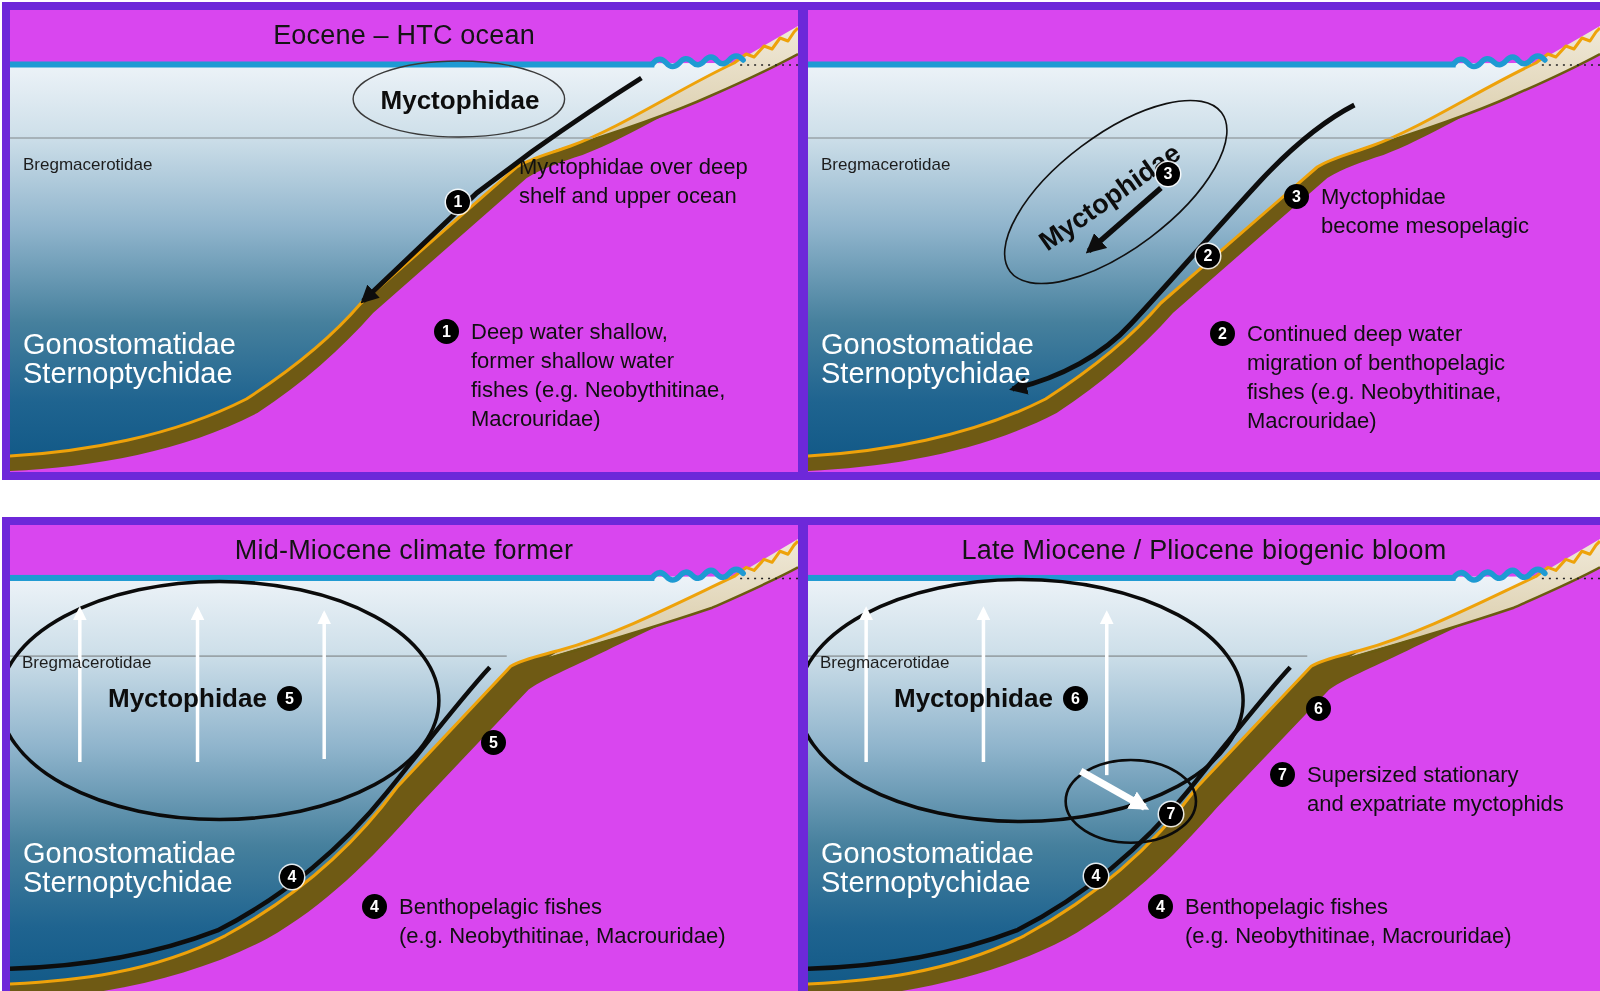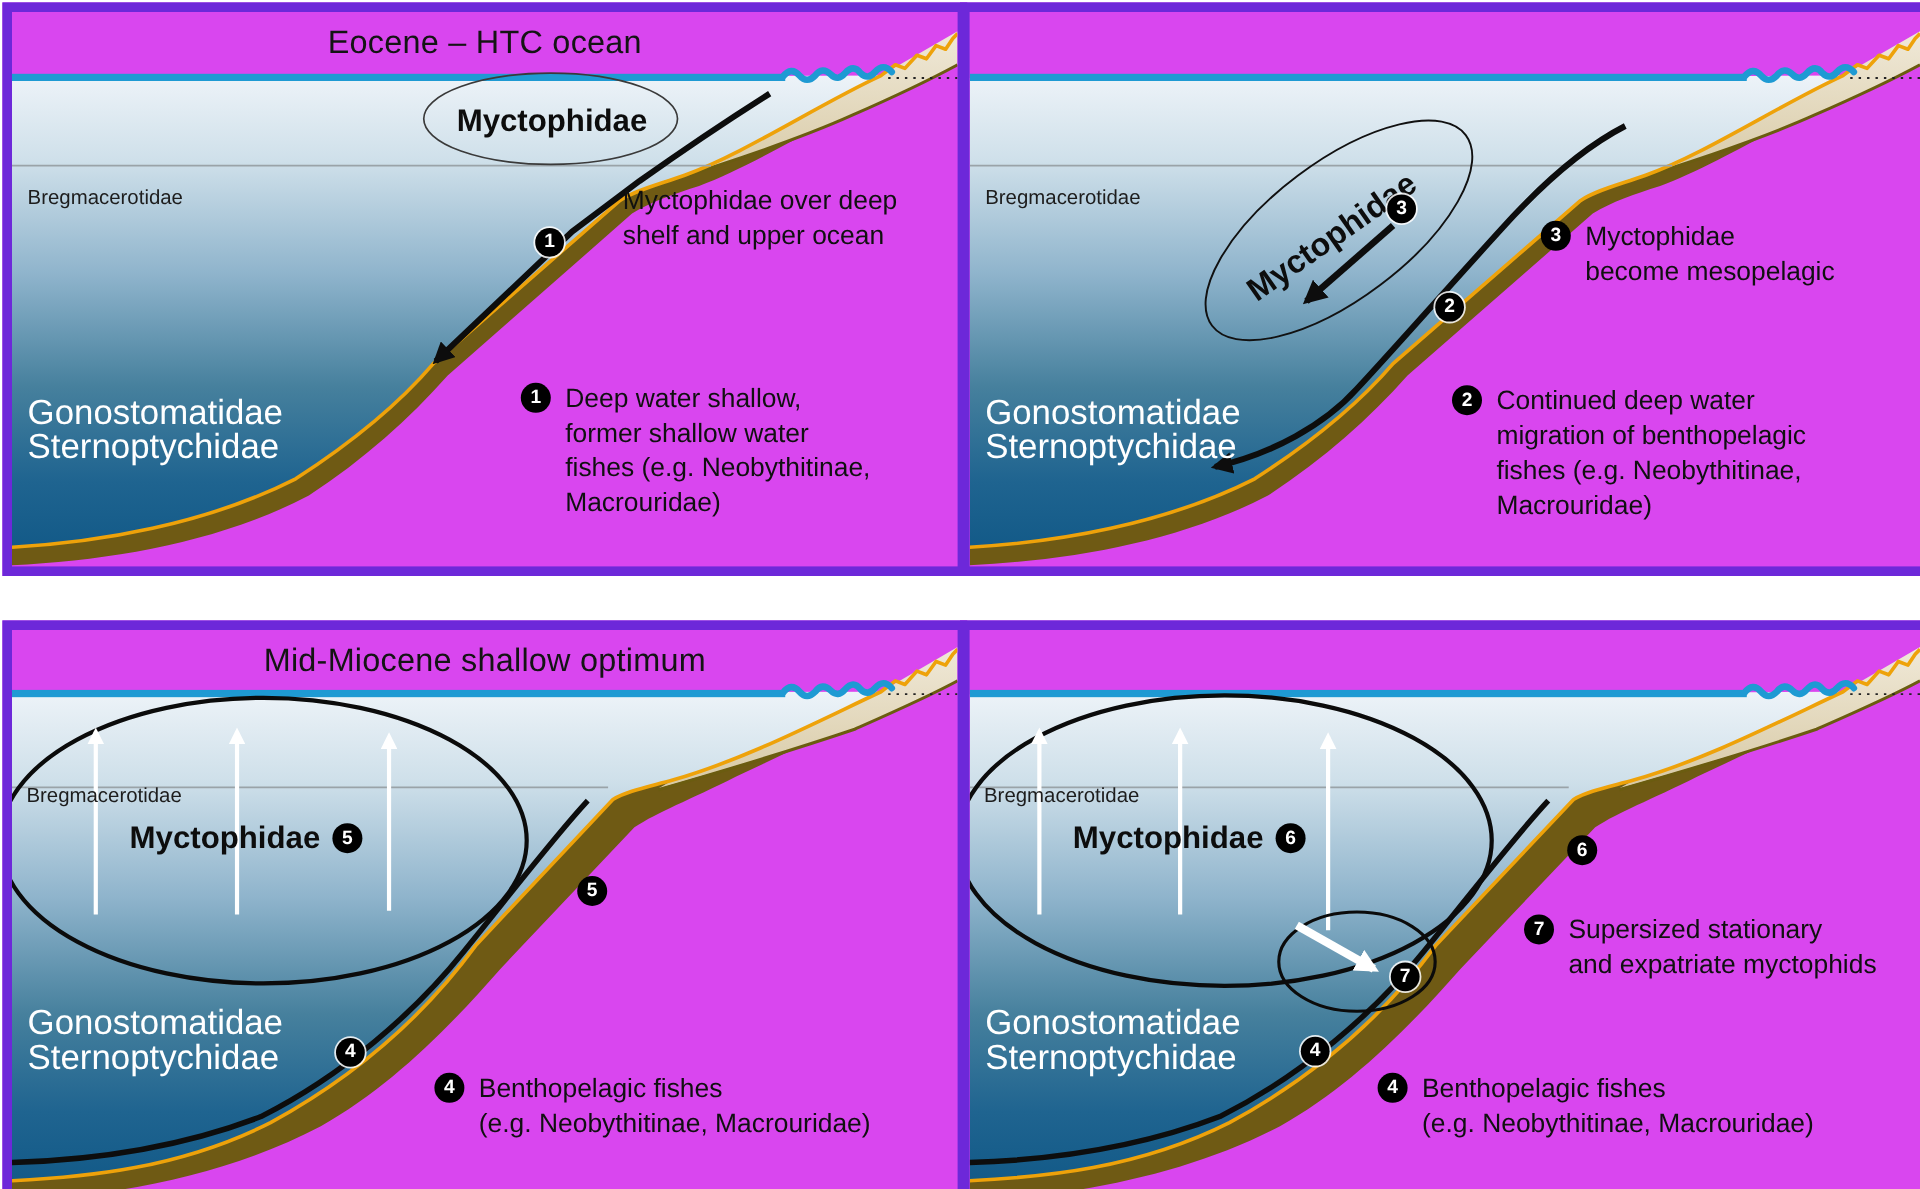--- a/index.html
+++ b/index.html
@@ -134,21 +134,21 @@
     <line x1="0" y1="130" x2="498" y2="130" stroke="#9aa3a8" stroke-width="1.6"></line>
     <rect x="0" y="49.5" width="646" height="6" fill="#1e9ad3"></rect>
     <path fill="none" stroke="#1e9ad3" stroke-width="5.5" stroke-linecap="round" d="M644,52 q7,-9 14,-1 q6,7 13,0 q6,-8 13,-1 q6,6 12,-1 q7,-8 13,0 q6,6 12,-1 q7,-8 14,0"></path>
     <path fill="none" stroke="#222" stroke-width="1.6" stroke-dasharray="2 5" d="M732,53 L790,53"></path>
     <path fill="none" stroke="#0d0d0d" stroke-width="4.5" d="M481,141 C452,172 415,220 378,265 C336,317 276,368 208,402 C140,428 66,438 0,440"></path>
     <ellipse cx="210" cy="174" rx="220" ry="118" fill="none" stroke="#0b0b0b" stroke-width="3.5"></ellipse>
     <path fill="none" stroke="#fff" stroke-width="3.5" marker-end="url(#mArrW)" d="M70,235 L70,84"></path>
     <path fill="none" stroke="#fff" stroke-width="3.5" marker-end="url(#mArrW)" d="M188,235 L188,84"></path>
     <path fill="none" stroke="#fff" stroke-width="3.5" marker-end="url(#mArrW)" d="M315,232 L315,88"></path>
   </svg>
-  <div class="title">Mid-Miocene shallow optimum</div>
+  <div class="title">Mid-Miocene climate former</div>
   <div class="zone-label" style="left:12px;top:128px;">Bregmacerotidae</div>
   <div class="mycto-row" style="left:98px;top:158px;">
     <span class="big">Myctophidae</span>
     <span class="badge">5</span>
   </div>
   <div class="zone-label-deep" style="left:13px;top:314px;">Gonostomatidae
 Sternoptychidae</div>
   <span class="badge on-diagram" style="left:270px;top:340px;">4</span>
   <div class="note" style="left:471px;top:203px;">
     <span class="badge">5</span>
@@ -172,20 +172,21 @@
     <path fill="none" stroke="#1e9ad3" stroke-width="5.5" stroke-linecap="round" d="M644,52 q7,-9 14,-1 q6,7 13,0 q6,-8 13,-1 q6,6 12,-1 q7,-8 13,0 q6,6 12,-1 q7,-8 14,0"></path>
     <path fill="none" stroke="#222" stroke-width="1.6" stroke-dasharray="2 5" d="M732,53 L790,53"></path>
     <path fill="none" stroke="#0d0d0d" stroke-width="4.5" d="M481,141 C452,172 415,220 378,265 C336,317 276,368 208,402 C140,428 66,438 0,440"></path>
     <ellipse cx="212" cy="174" rx="222" ry="120" fill="none" stroke="#0b0b0b" stroke-width="3.5"></ellipse>
     <path fill="none" stroke="#fff" stroke-width="3.5" marker-end="url(#mArrW)" d="M58,235 L58,84"></path>
     <path fill="none" stroke="#fff" stroke-width="3.5" marker-end="url(#mArrW)" d="M175,235 L175,84"></path>
     <path fill="none" stroke="#fff" stroke-width="3.5" marker-end="url(#mArrW)" d="M298,248 L298,88"></path>
     <ellipse cx="322" cy="274" rx="65" ry="41" fill="none" stroke="#0b0b0b" stroke-width="2.6"></ellipse>
     <path fill="none" stroke="#fff" stroke-width="7" marker-end="url(#mArrWT)" d="M272,244 L336,280"></path>
   </svg>
+  <div class="title">Late Miocene / Pliocene biogenic bloom</div>
   <div class="zone-label" style="left:12px;top:128px;">Bregmacerotidae</div>
   <div class="mycto-row" style="left:86px;top:158px;">
     <span class="big">Myctophidae</span>
     <span class="badge">6</span>
   </div>
   <div class="zone-label-deep" style="left:13px;top:314px;">Gonostomatidae
 Sternoptychidae</div>
   <span class="badge on-diagram" style="left:351px;top:277px;">7</span>
   <span class="badge on-diagram" style="left:276px;top:339px;">4</span>
   <div class="note" style="left:498px;top:169px;">

